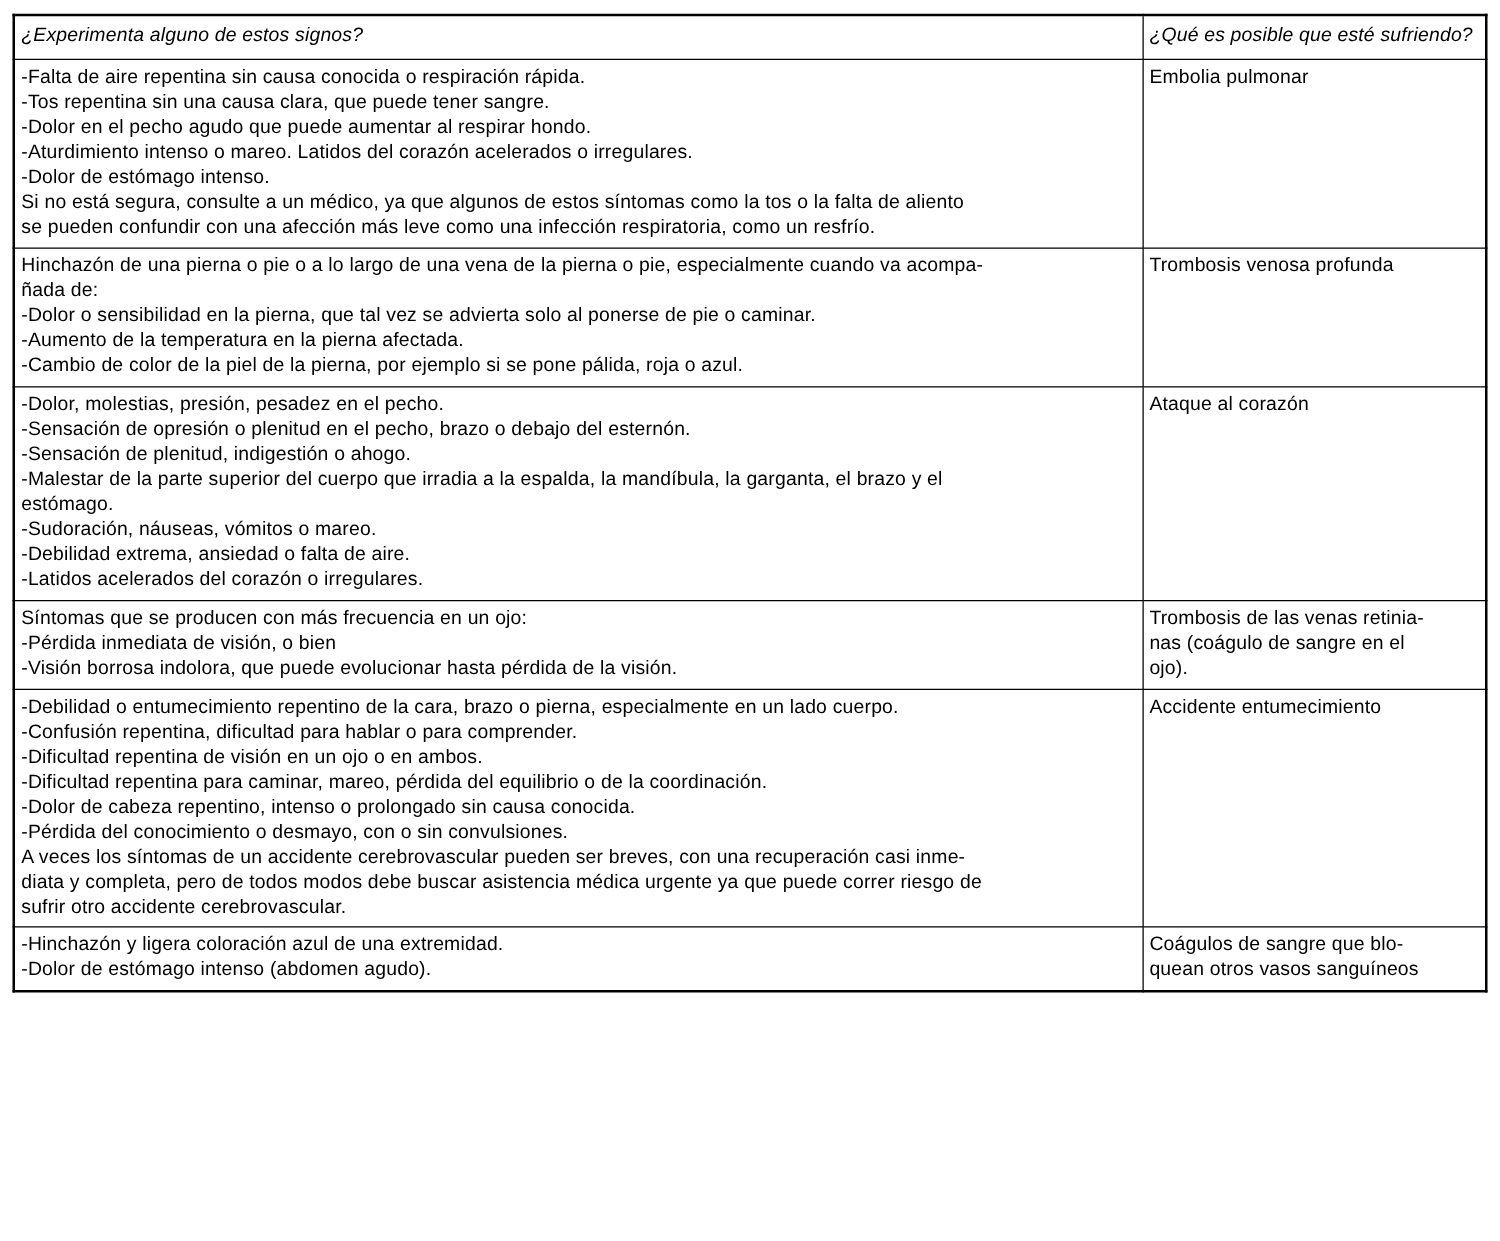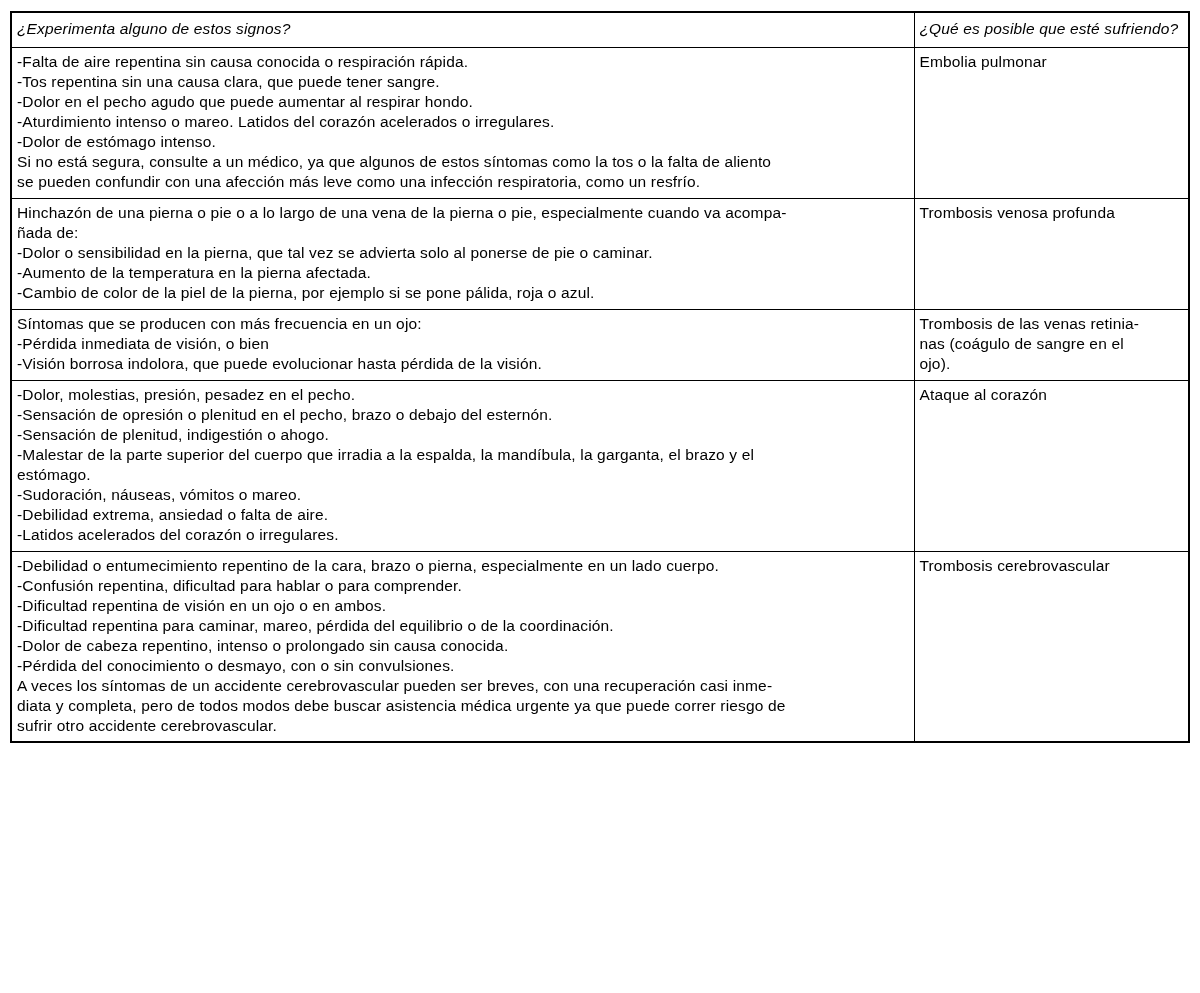--- a/index.html
+++ b/index.html
@@ -95,59 +95,69 @@
 -Aumento de la temperatura en la pierna afectada.
 -Cambio de color de la piel de la pierna, por ejemplo si se pone pálida, roja o azul.</div>
         </td>
         <td class="cond-cell">
           <div class="cell-lines">Trombosis venosa profunda</div>
         </td>
       </tr>
 
       <tr>
         <td>
-          <div class="cell-lines">Síntomas que se producen con más frecuencia en un ojo:
--Pérdida inmediata de visión, o bien
--Visión borrosa indolora, que puede evolucionar hasta pérdida de la visión.</div>
-        </td>
-        <td class="cond-cell">
-          <div class="cell-lines">Trombosis de las venas retinia-
-nas (coágulo de sangre en el
-ojo).</div>
-        </td>
-      </tr>
-
-      <tr>
-        <td>
           <div class="cell-lines">-Dolor, molestias, presión, pesadez en el pecho.
 -Sensación de opresión o plenitud en el pecho, brazo o debajo del esternón.
 -Sensación de plenitud, indigestión o ahogo.
 -Malestar de la parte superior del cuerpo que irradia a la espalda, la mandíbula, la garganta, el brazo y el
 estómago.
 -Sudoración, náuseas, vómitos o mareo.
 -Debilidad extrema, ansiedad o falta de aire.
 -Latidos acelerados del corazón o irregulares.</div>
         </td>
         <td class="cond-cell">
           <div class="cell-lines">Ataque al corazón</div>
         </td>
       </tr>
 
       <tr>
         <td>
+          <div class="cell-lines">Síntomas que se producen con más frecuencia en un ojo:
+-Pérdida inmediata de visión, o bien
+-Visión borrosa indolora, que puede evolucionar hasta pérdida de la visión.</div>
+        </td>
+        <td class="cond-cell">
+          <div class="cell-lines">Trombosis de las venas retinia-
+nas (coágulo de sangre en el
+ojo).</div>
+        </td>
+      </tr>
+
+      <tr>
+        <td>
           <div class="cell-lines">-Debilidad o entumecimiento repentino de la cara, brazo o pierna, especialmente en un lado cuerpo.
 -Confusión repentina, dificultad para hablar o para comprender.
 -Dificultad repentina de visión en un ojo o en ambos.
 -Dificultad repentina para caminar, mareo, pérdida del equilibrio o de la coordinación.
 -Dolor de cabeza repentino, intenso o prolongado sin causa conocida.
 -Pérdida del conocimiento o desmayo, con o sin convulsiones.
 A veces los síntomas de un accidente cerebrovascular pueden ser breves, con una recuperación casi inme-
 diata y completa, pero de todos modos debe buscar asistencia médica urgente ya que puede correr riesgo de
 sufrir otro accidente cerebrovascular.</div>
         </td>
         <td class="cond-cell">
-          <div class="cell-lines">Trombosis cerebrovascular</div>
+          <div class="cell-lines">Accidente entumecimiento</div>
         </td>
       </tr>
 
+      <tr>
+        <td>
+          <div class="cell-lines">-Hinchazón y ligera coloración azul de una extremidad.
+-Dolor de estómago intenso (abdomen agudo).</div>
+        </td>
+        <td class="cond-cell">
+          <div class="cell-lines">Coágulos de sangre que blo-
+quean otros vasos sanguíneos</div>
+        </td>
+      </tr>
     </tbody>
   </table>
 </div>
 
 </body></html>

